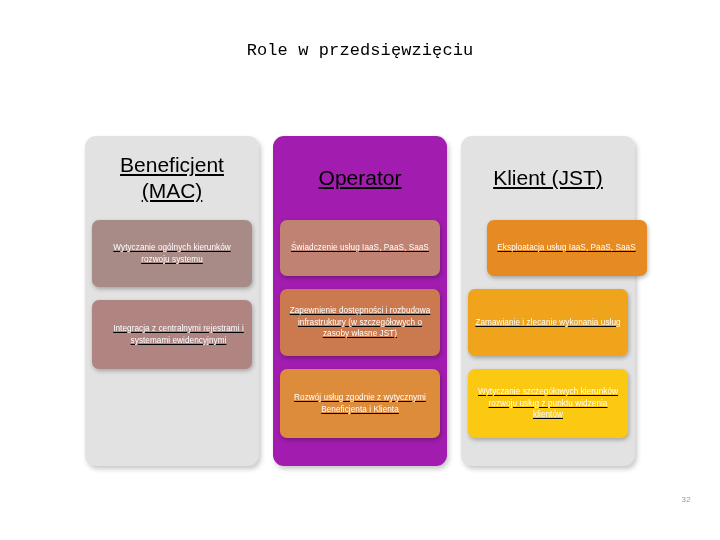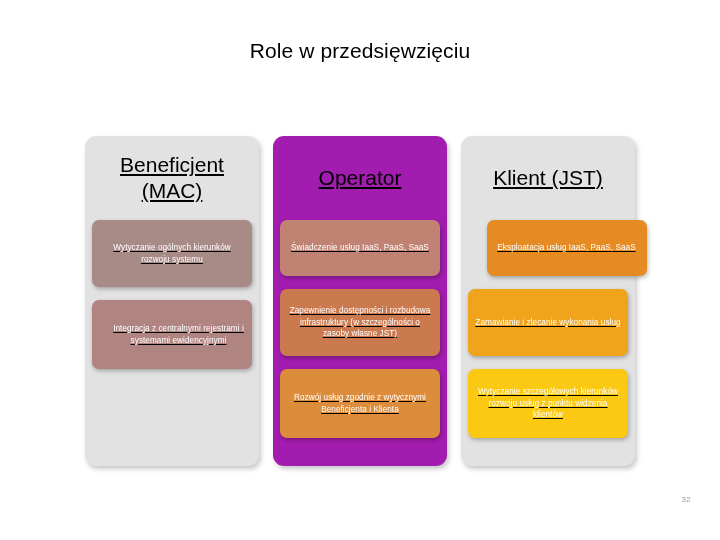--- a/index.html
+++ b/index.html
@@ -17,25 +17,26 @@
     color: #000000;
   }
 
   
   .slide-title {
     position: absolute;
     top: 40px;
     left: 0;
     width: 720px;
     text-align: center;
-    font-size: 21px;
+    font-size: 17px;
     font-weight: 400;
     letter-spacing: 0.1px;
     color: #000000;
     line-height: 22px;
+    font-family: Liberation Mono, monospace;
   }
 
   
   .columns {
     position: absolute;
     top: 136px;
     left: 85px;
     width: 550px;
     height: 330px;
     display: flex;
@@ -114,21 +115,21 @@
 
   <div class="column" style="background: rgb(226, 226, 226);">
     <div class="column-header">Beneficjent (MAC)</div>
     <div class="cell r1" style="background: rgb(168, 138, 135);">Wytyczanie ogólnych kierunków rozwoju systemu</div>
     <div class="cell r2" style="background: rgb(176, 132, 129); padding-left: 20px;">Integracja z centralnymi rejestrami i systemami ewidencyjnymi</div>
   </div>
 
   <div class="column" style="background: #a21caf;">
     <div class="column-header">Operator</div>
     <div class="cell r0" style="background: rgb(192, 130, 115);">Świadczenie usług IaaS, PaaS, SaaS</div>
-    <div class="cell r1" style="background: rgb(203, 122, 79);">Zapewnienie dostępności i rozbudowa infrastruktury (w szczególności o zasoby własne JST)</div>
+    <div class="cell r1" style="background: rgb(203, 122, 79);">Zapewnienie dostępności i rozbudowa infrastruktury (w szczegółowych o zasoby własne JST)</div>
     <div class="cell r2" style="background: rgb(221, 140, 59);">Rozwój usług zgodnie z wytycznymi Beneficjenta i Klienta</div>
   </div>
 
   <div class="column" style="background: rgb(226, 226, 226);">
     <div class="column-header">Klient (JST)</div>
     <div class="cell r0" style="background: rgb(230, 139, 34); margin-left: 37px;">Eksploatacja usług IaaS, PaaS, SaaS</div>
     <div class="cell r1" style="background: rgb(240, 164, 27);">Zamawianie i zlecanie wykonania usług</div>
     <div class="cell r2" style="background: rgb(251, 200, 18);">Wytyczanie szczegółowych kierunków rozwoju usług z punktu widzenia klientów</div>
   </div>
 

